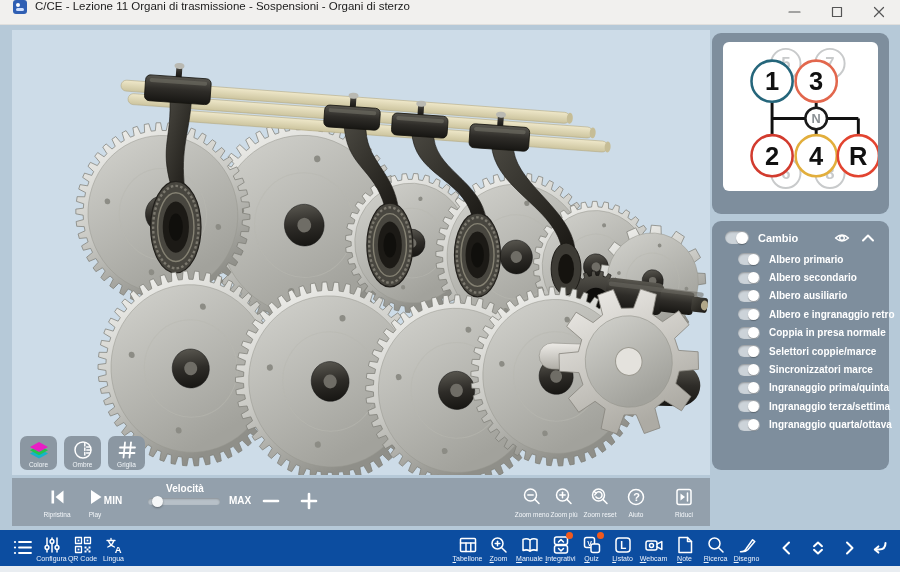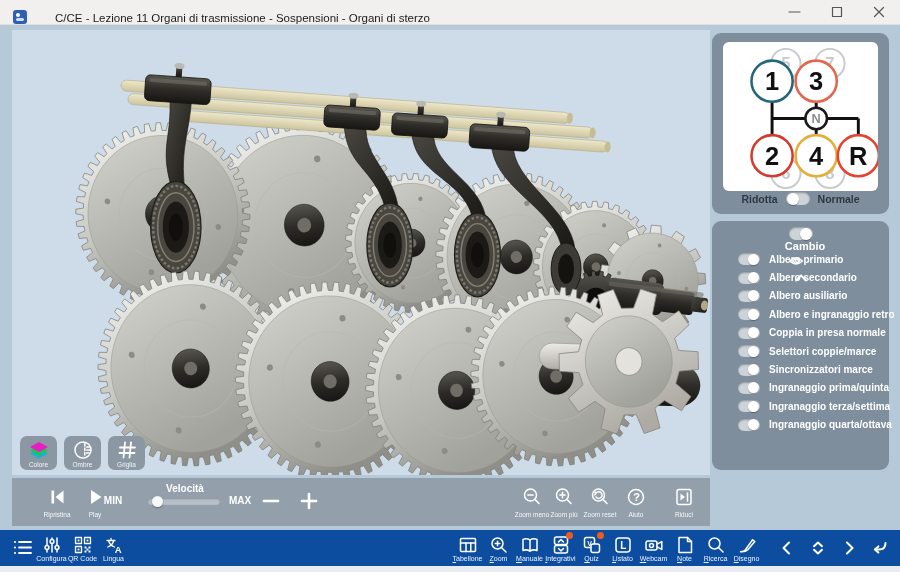--- a/index.html
+++ b/index.html
@@ -2,21 +2,21 @@
 <html><head>
 <meta charset="utf-8">
 <style>
   html,body{margin:0;padding:0;}
   body{width:900px;height:572px;overflow:hidden;font-family:"Liberation Sans",sans-serif;
        -webkit-font-smoothing:antialiased;}
   #app{position:relative;width:900px;height:572px;background:#b6c9d8;}
 
   
   #titlebar{position:absolute;left:0;top:0;width:900px;height:24px;background:#f1f0ee;
-            border-bottom:1px solid #e0dfdd;display:flex;align-items:flex-end;gap:20px;}
+            border-bottom:1px solid #e0dfdd;display:flex;align-items:flex-start;}
   #appicon{width:14px;height:14px;margin-left:13px;border-radius:3px;background:#2f5fb3;
            position:relative;flex:0 0 auto;}
   #appicon:before{content:'';position:absolute;left:3px;top:3px;width:4px;height:4px;border-radius:50%;background:#fff;}
   #appicon:after{content:'';position:absolute;left:3px;top:8px;width:8px;height:3px;border-radius:2px;background:#cfe0ff;}
   #wintitle{font-size:11.5px;color:#1c1c1c;margin-left:8px;white-space:nowrap;}
   #winbtns{margin-left:auto;display:flex;height:24px;}
   .winbtn{width:42px;height:24px;display:flex;align-items:center;justify-content:center;color:#555;}
   .winbtn svg{display:block;}
 
   
@@ -44,21 +44,21 @@
   #shiftpanel{top:33px;height:181px;}
   #shiftcard{position:absolute;left:11px;top:9px;width:155px;height:149px;background:#fff;border-radius:6px;}
   #shiftcard svg{display:block;margin:0 auto;}
   #ridotta-row{position:absolute;left:0;bottom:9px;width:100%;display:flex;align-items:center;
                justify-content:center;gap:8px;}
   #ridotta-row .rlab{font-size:10.5px;font-weight:bold;color:#2e3942;}
 
   #layerspanel{top:221px;height:249px;padding-top:6px;box-sizing:border-box;}
   .lrow{display:flex;align-items:center;height:18.4px;color:#fff;}
   .lrow .llab{font-size:10px;font-weight:bold;margin-left:9px;white-space:nowrap;}
-  #cambio-row{height:21px;padding:0 13px 2px 13px;flex-direction:column;}
+  #cambio-row{height:21px;padding:0 13px 2px 13px;}
   #cambio-row .llab{font-size:11px;}
   #cambio-row .spacer{flex:1;}
   #layer-rows .lrow{padding-left:26px;}
 
   
   .tg{width:24px;height:13px;border-radius:7px;background:#ccd3d9;position:relative;flex:0 0 auto;
       box-shadow:inset 0 1px 2px rgba(0,0,0,.3);}
   .tg:after{content:'';position:absolute;top:0.5px;right:1px;width:12px;height:12px;border-radius:50%;
             background:#fff;box-shadow:0 1px 1px rgba(0,0,0,.3);}
   .tg.knob-left:after{left:1px;right:auto;}
@@ -483,25 +483,20 @@
           <circle cx="95" cy="78" r="11" fill="#fff" stroke="#1a1a1a" stroke-width="2.6"></circle>
           <text x="95" y="82.5" text-anchor="middle" font-size="13" font-weight="bold" fill="#8a9094">N</text>
           <circle cx="50" cy="116" r="21" fill="#fff" stroke="#d23b2e" stroke-width="2.6"></circle>
           <text x="50" y="125" text-anchor="middle" font-size="26" font-weight="bold" fill="#111">2</text>
           <circle cx="95" cy="116" r="21" fill="#fff" stroke="#e2ae3c" stroke-width="2.6"></circle>
           <text x="95" y="125" text-anchor="middle" font-size="26" font-weight="bold" fill="#111">4</text>
           <circle cx="138" cy="116" r="21" fill="#fff" stroke="#e24430" stroke-width="2.6"></circle>
           <text x="138" y="125" text-anchor="middle" font-size="26" font-weight="bold" fill="#111">R</text>
         </svg>
     </div>
-    <div id="ridotta-row">
-      <span class="rlab">Ridotta</span>
-      <span class="tg knob-left"></span>
-      <span class="rlab">Normale</span>
-    </div>
   </div>
 
   <div id="layerspanel" class="rpanel">
     <div class="lrow" id="cambio-row">
       <span class="tg"></span>
       <span class="llab">Cambio</span>
       <span class="spacer"></span>
       <span id="eye-slot" style="display:flex;margin-right:9px;">
           <svg width="18" height="18" viewBox="0 0 18 18" fill="none" stroke="currentColor" stroke-width="1.5" stroke-linecap="round" stroke-linejoin="round">
             <path d="M2.5,9 Q9,3.2 15.5,9 Q9,14.8 2.5,9 Z" stroke-width="1.4"></path>

